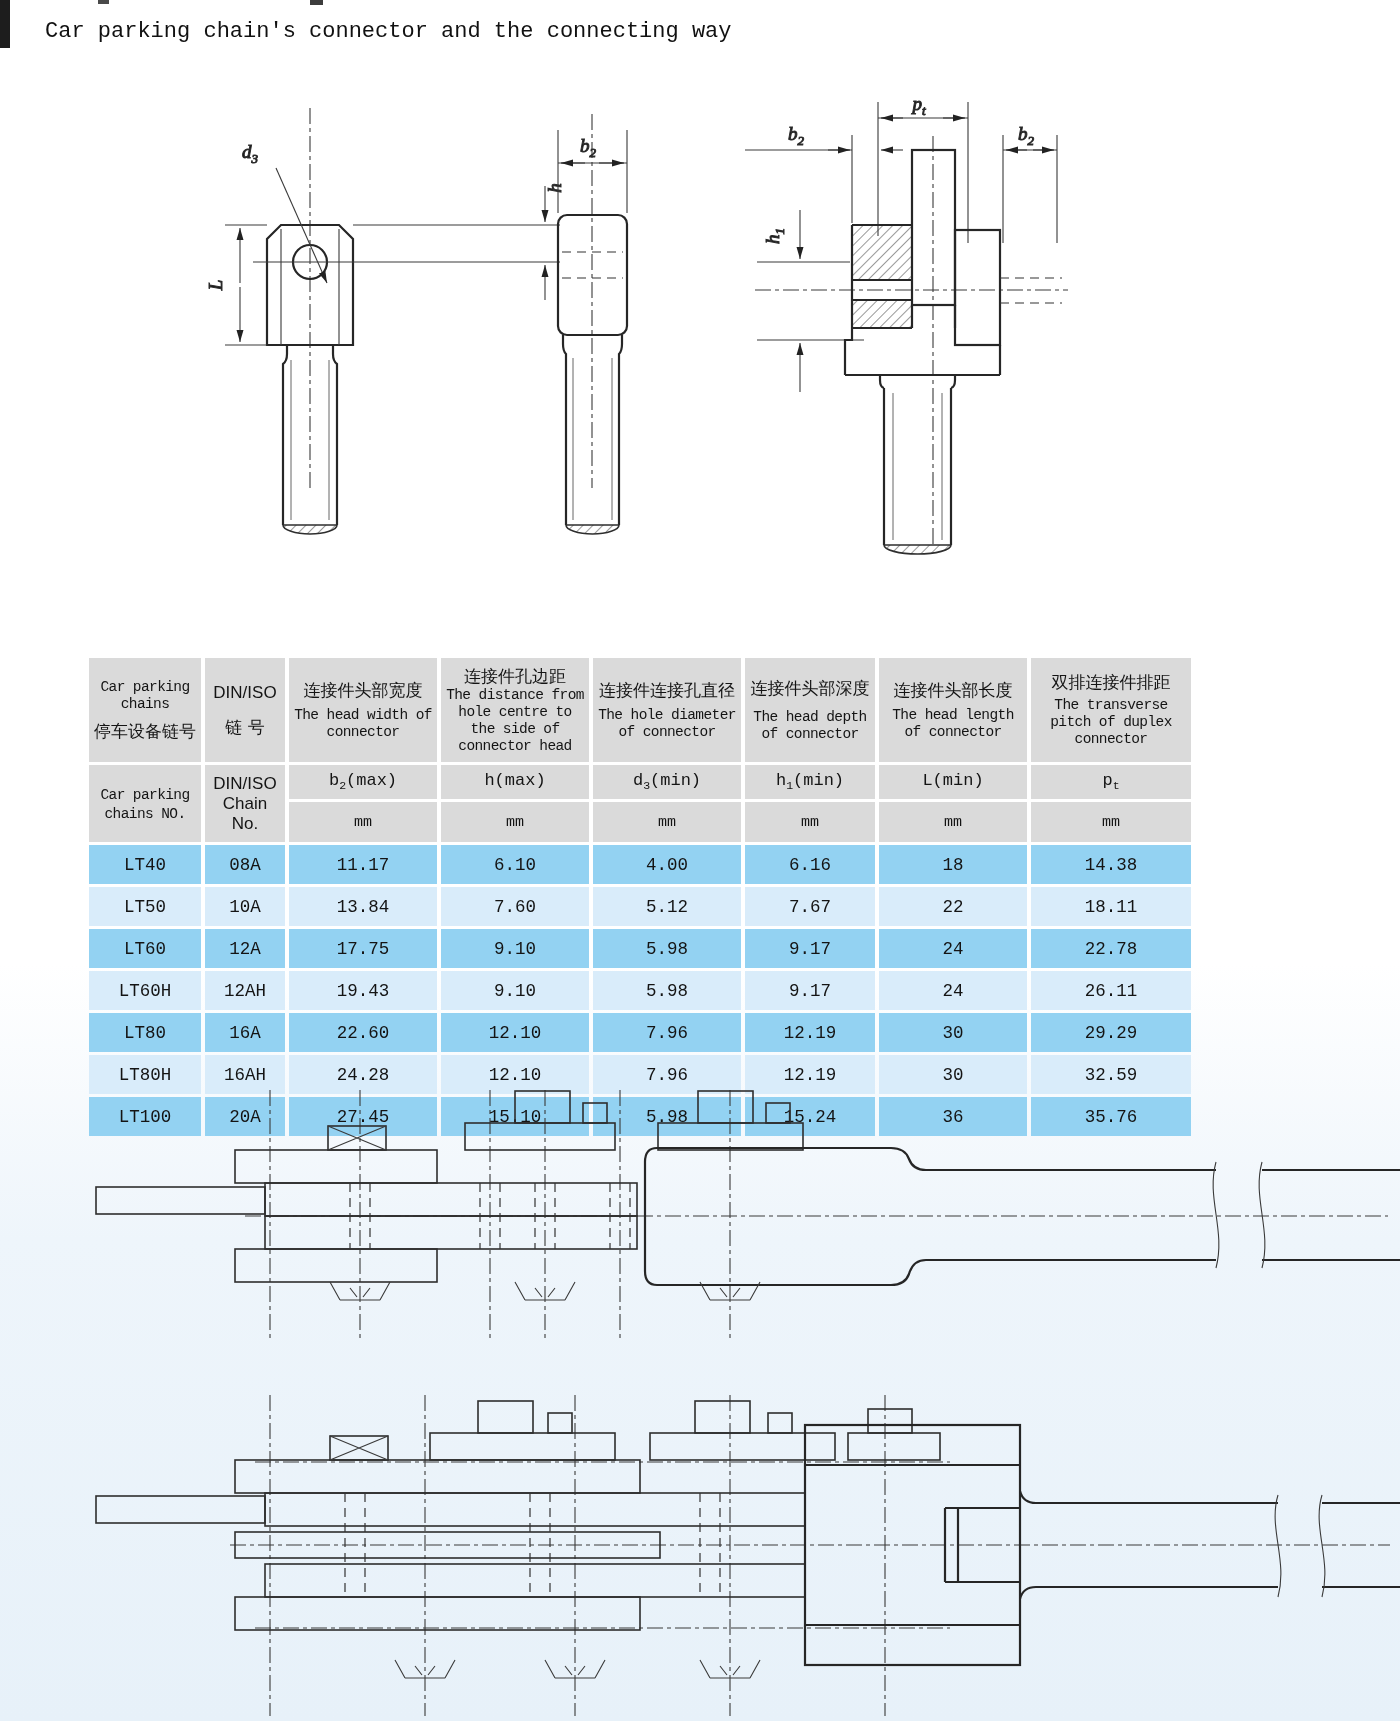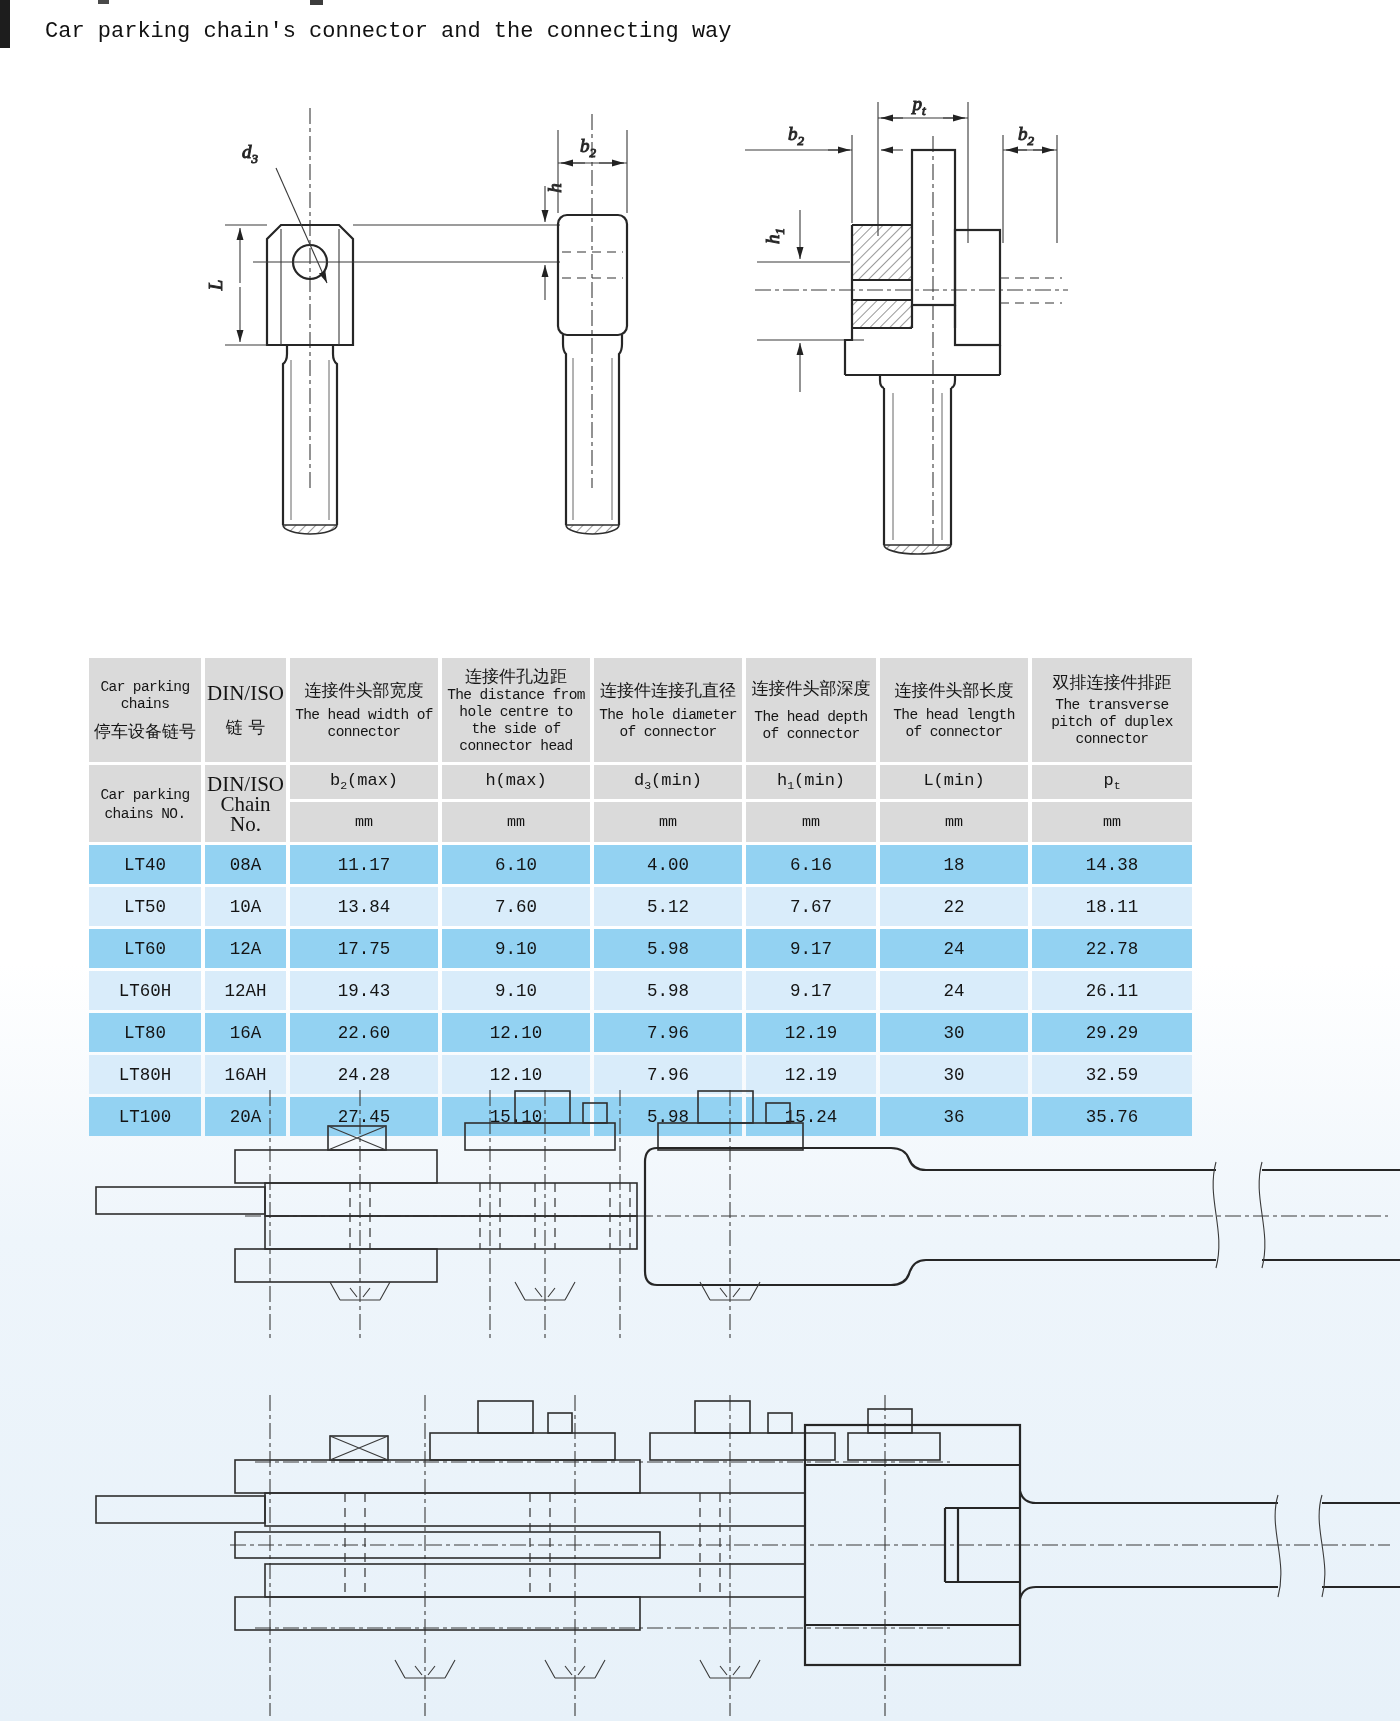--- a/index.html
+++ b/index.html
@@ -25,21 +25,21 @@
   svg .lite { stroke-width:0.9; stroke:#555; }
   svg .dimtxt { font:italic 19px "Liberation Serif","DejaVu Serif",serif; fill:#191919; }
   svg .dimsub { font-size:13px; font-style:italic; }
 
   table.spec { position:absolute; left:85px; top:655px; border-collapse:separate; border-spacing:4px 3px; table-layout:fixed; }
   table.spec th, table.spec td { text-align:center; vertical-align:middle; padding:0 2px;
     font-family:"Liberation Mono","DejaVu Sans Mono",monospace; font-weight:400; }
   table.spec thead th { background:#dadada; }
   .zh  { font-family:"DejaVu Sans",sans-serif; font-size:17px; line-height:21px; }
   .en  { font-size:14.5px; line-height:17px; letter-spacing:-0.6px; }
-  .sans{ font-family:Liberation Serif, serif; font-size:21px; line-height:20px; }
+  .sans{ font-family:Liberation Sans, sans-serif; font-size:17px; line-height:20px; }
   tr.hdr1 th { height:104px; }
   tr.hdr2 th { height:34px; font-size:17px; }
   tr.hdr3 th { height:40px; font-size:15px; }
   tbody td { height:39px; font-size:17.5px; }
   tbody tr:nth-child(odd)  td { background:#93d2f2; }
   tbody tr:nth-child(even) td { background:#d9ecfa; }
   sub.sym { font-size:0.68em; }
 </style>
 </head>
 <body>

